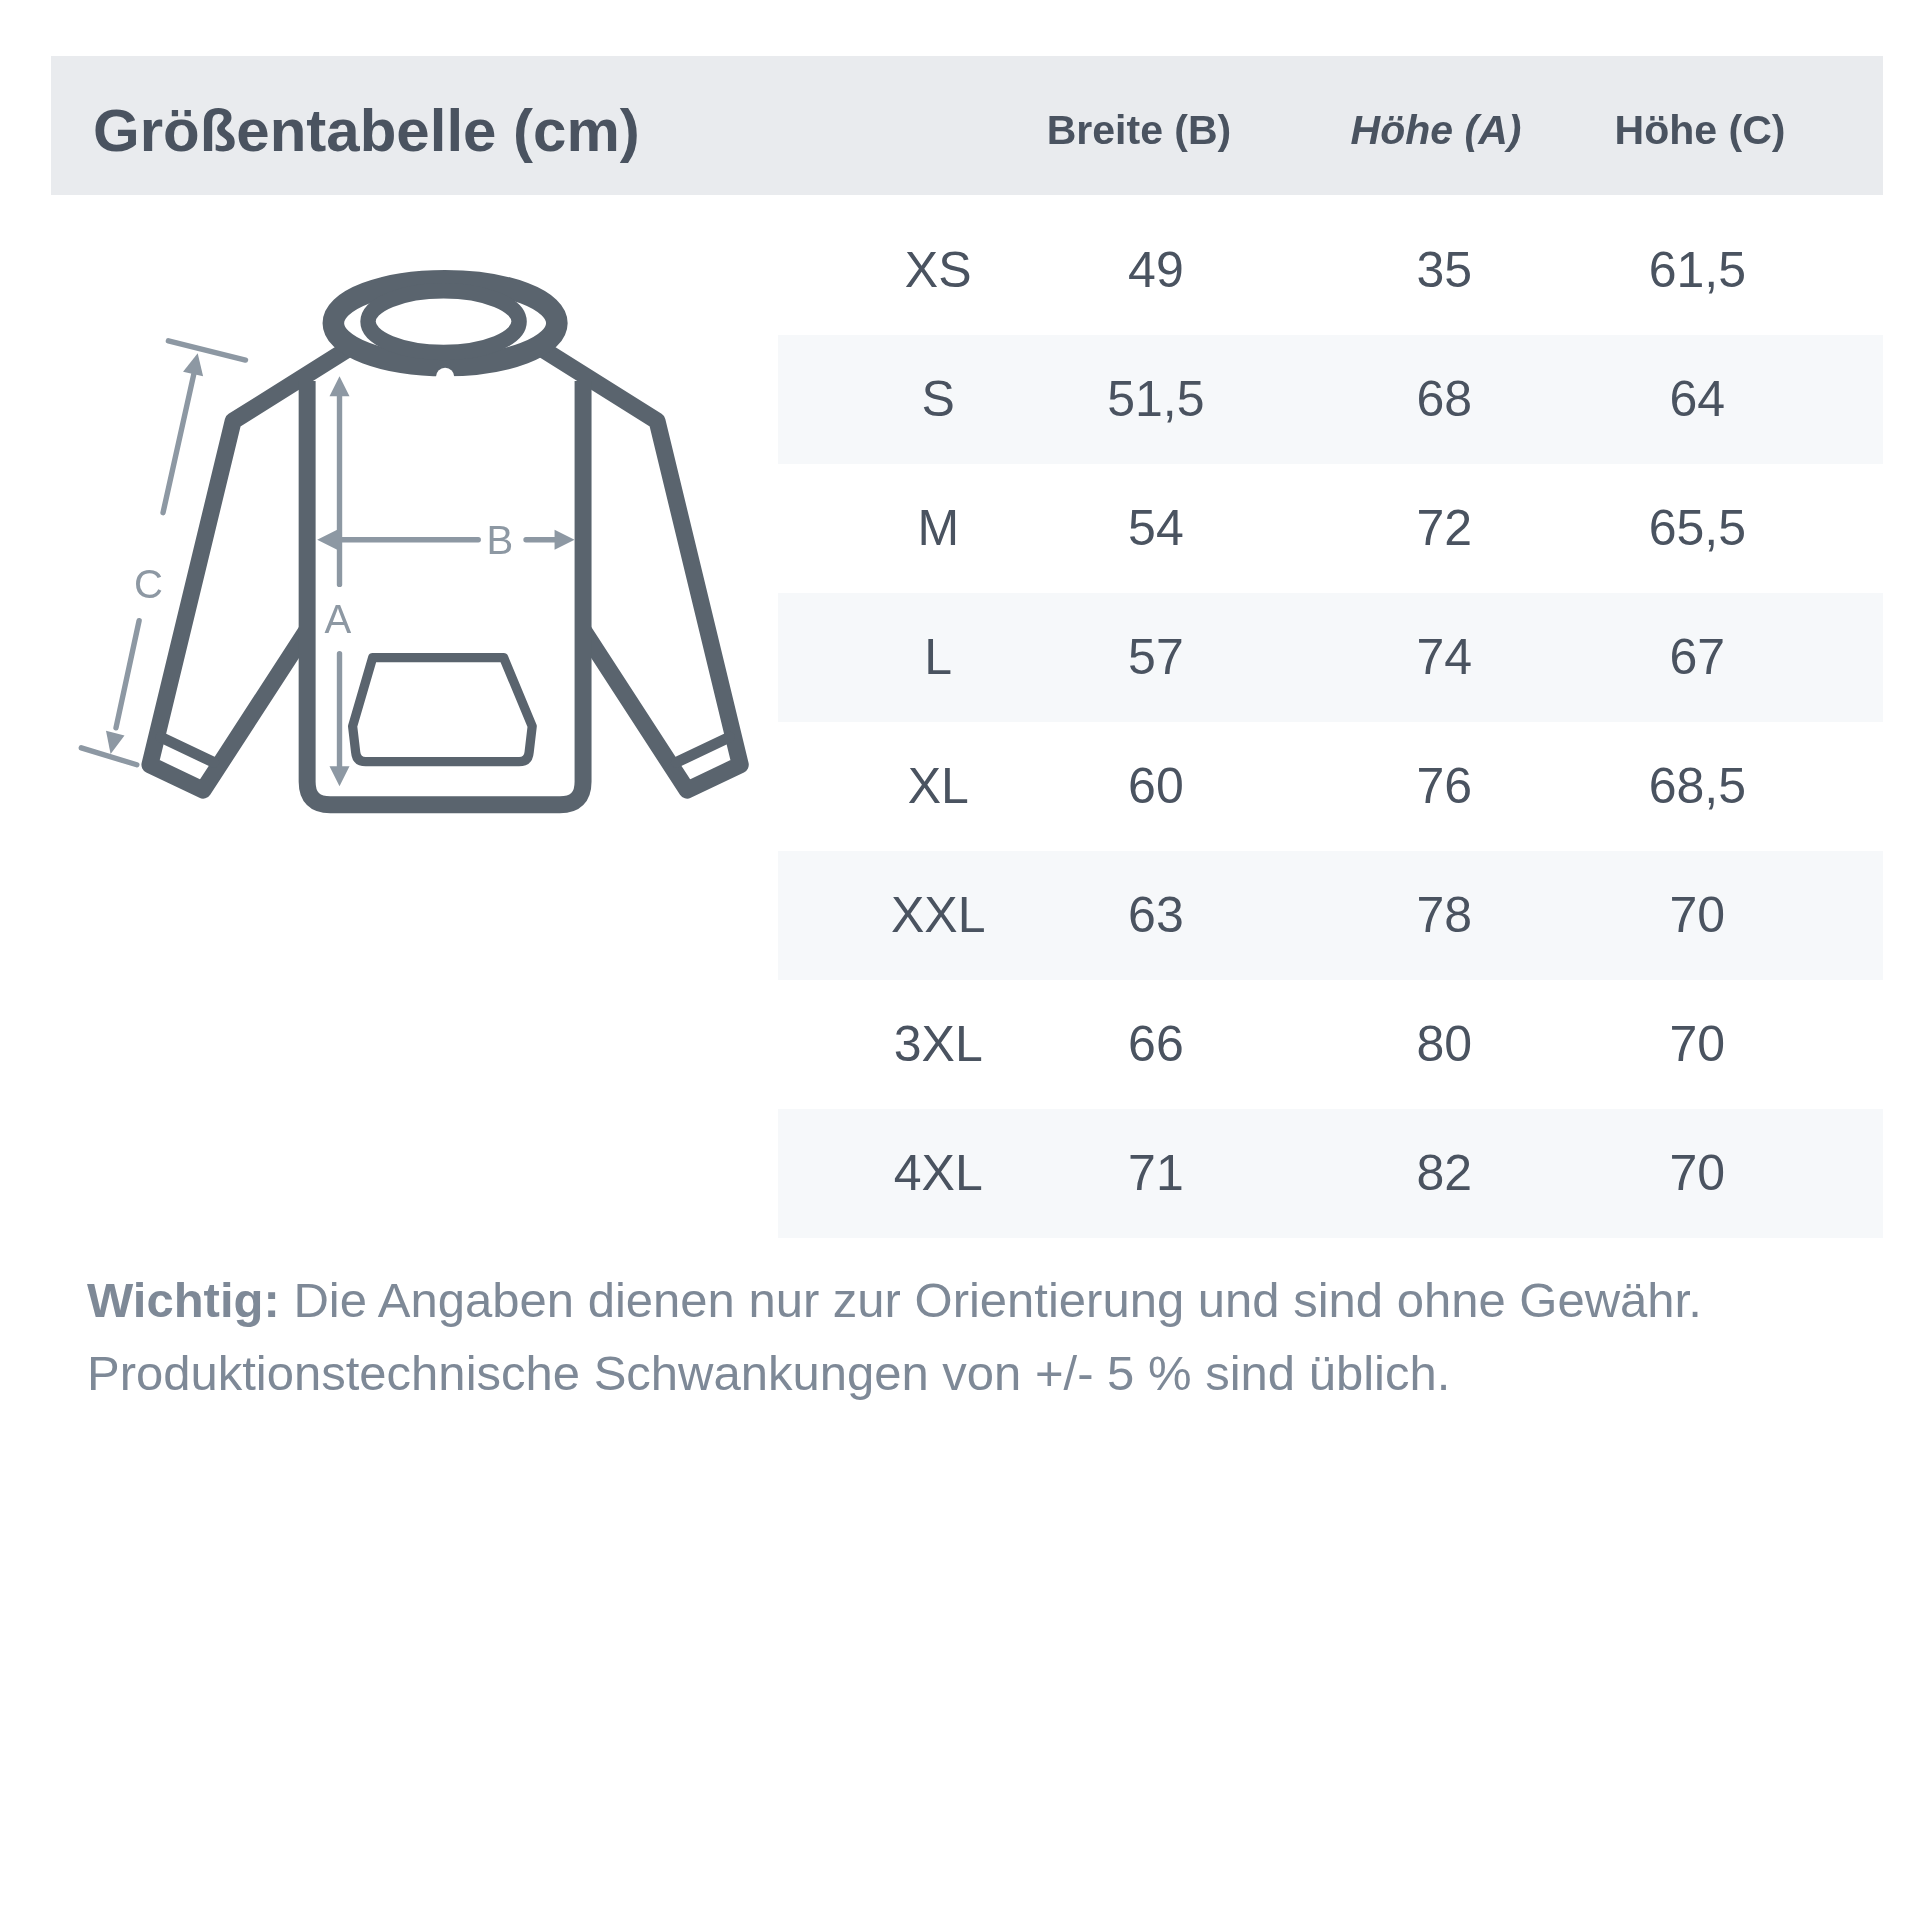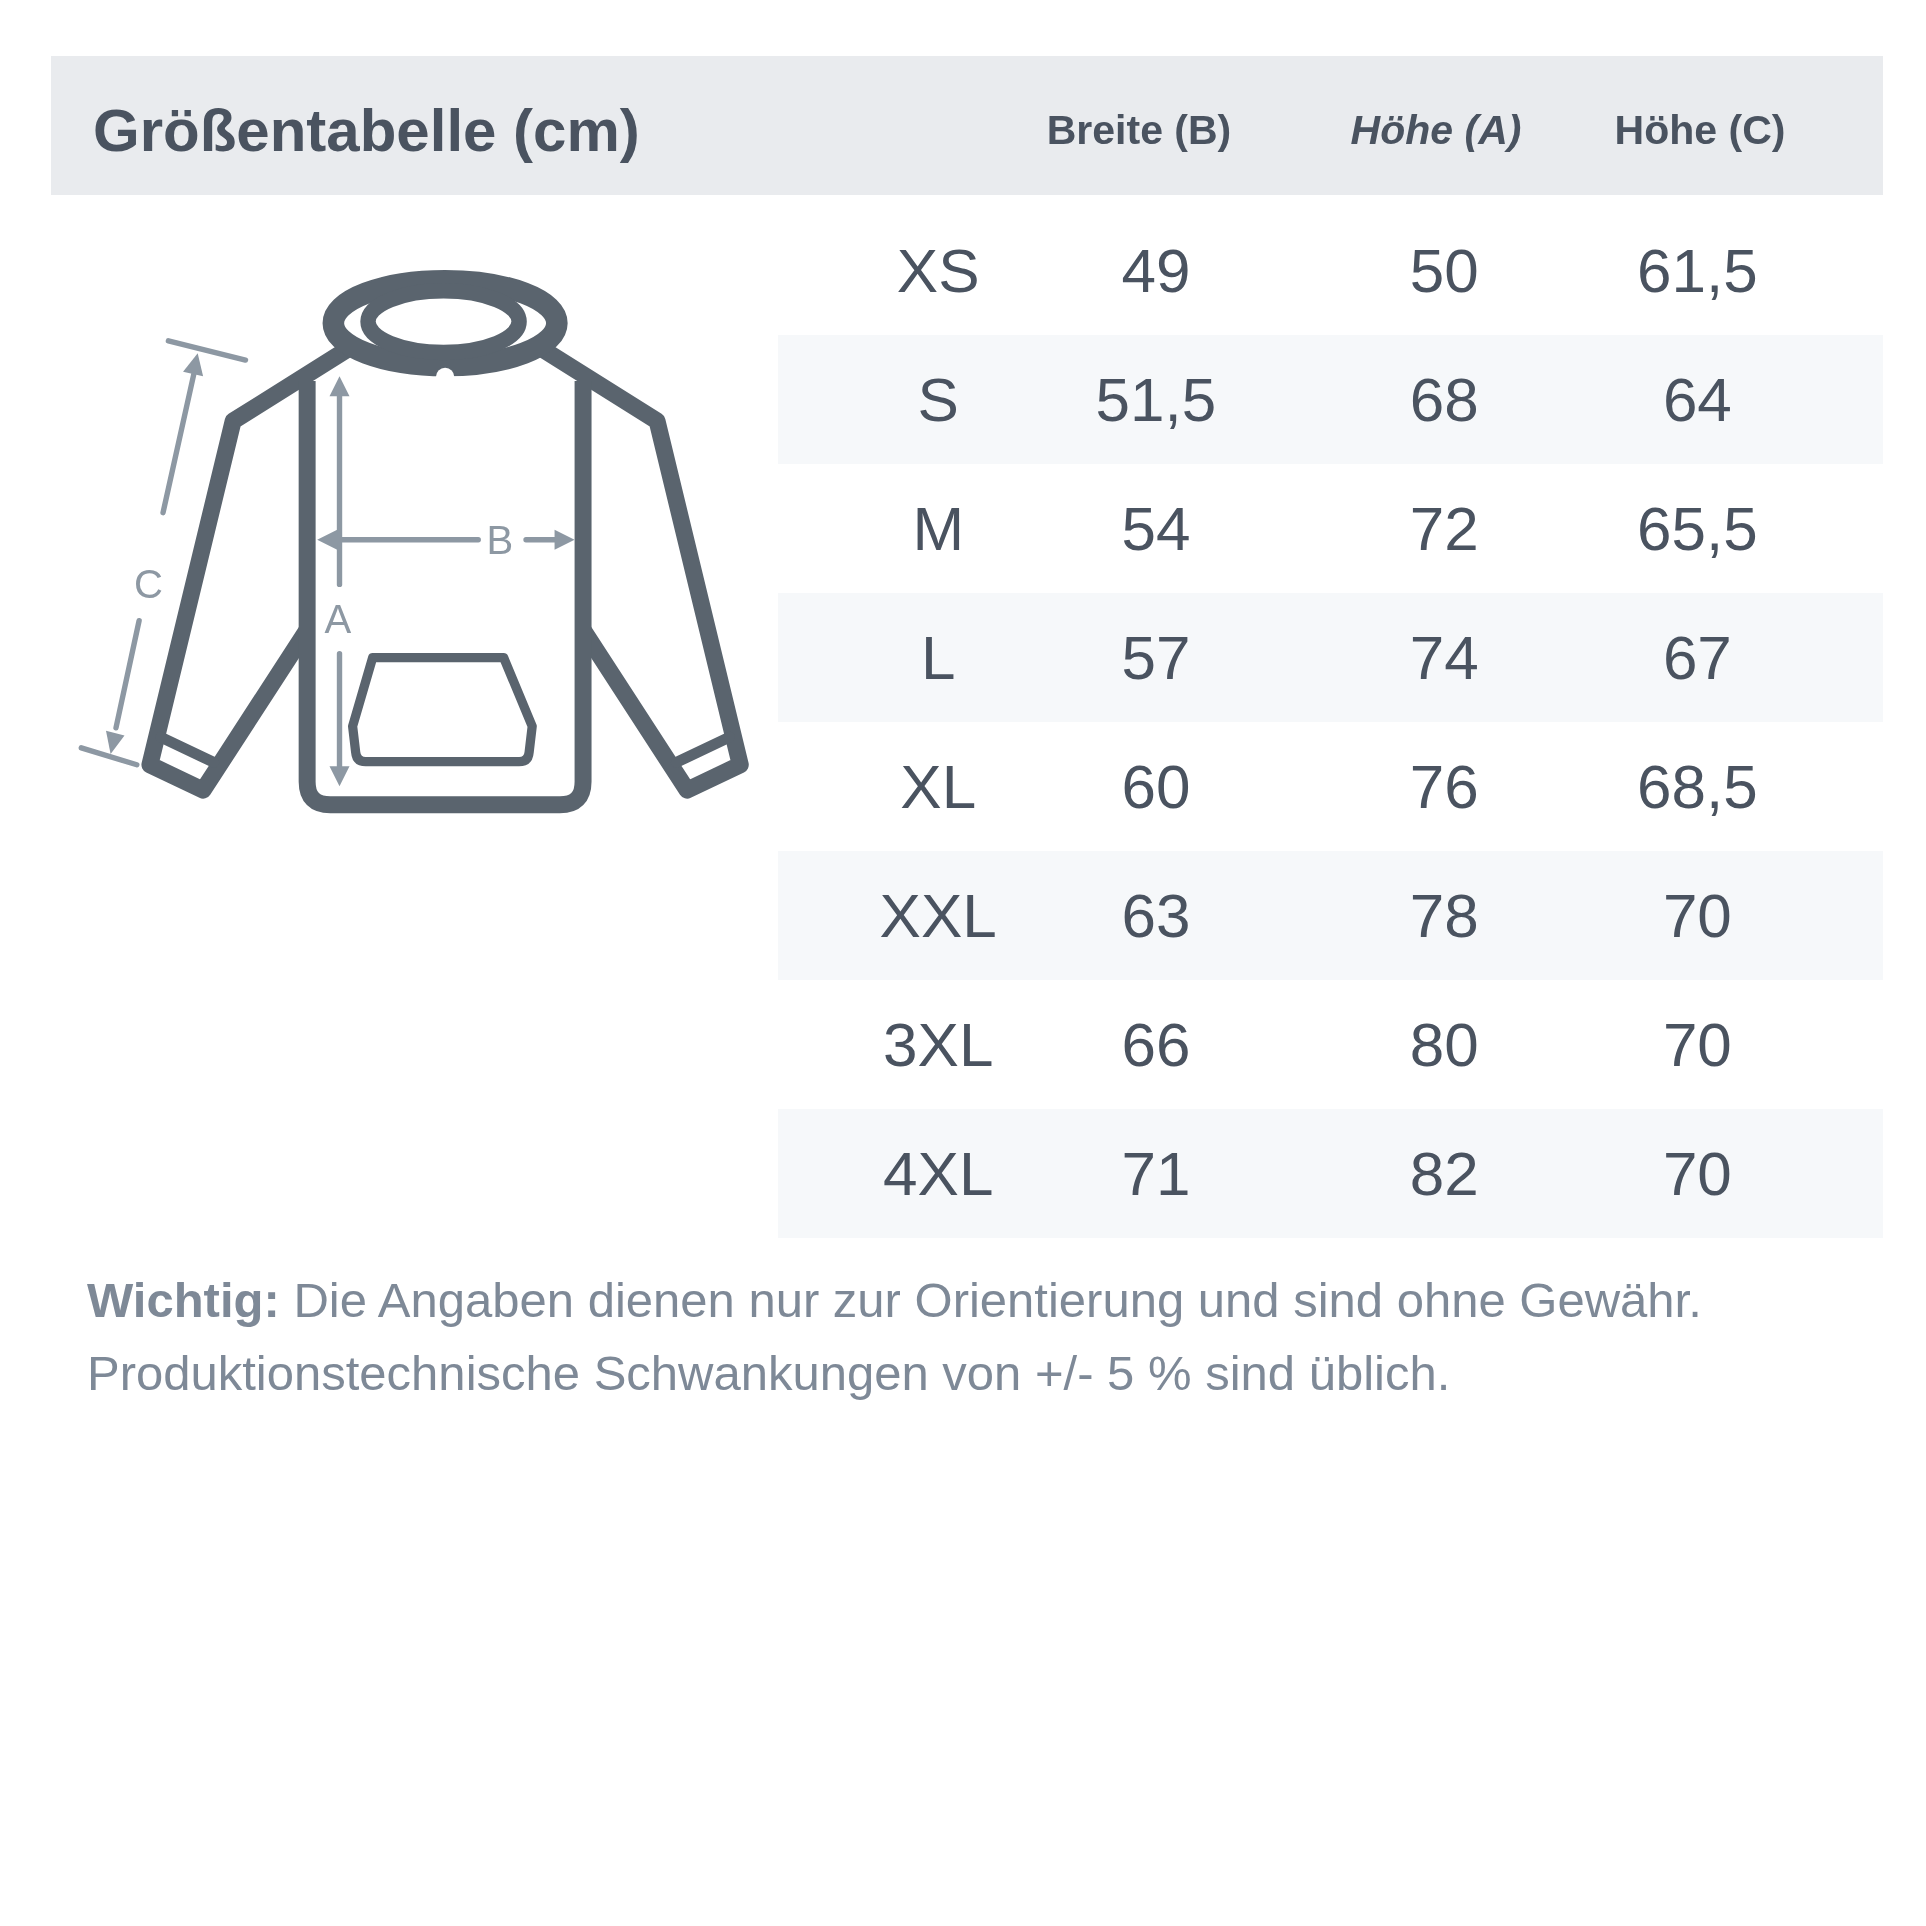--- a/index.html
+++ b/index.html
@@ -13,21 +13,21 @@
   .col-head{position:absolute;top:0;height:149px;line-height:149px;font-size:41px;
             font-weight:bold;color:#4a5360;transform:translateX(-50%);white-space:nowrap;}
   .col-head.c1{left:1088px;}
   .col-head.c2{left:1385px;font-style:italic;}
   .col-head.c3{left:1649px;}
 
   
   .size-table{position:absolute;left:778px;top:206px;width:1105px;}
   .t-row{position:relative;width:1105px;height:129px;background:#ffffff;}
   .t-row.alt{background:#f6f8fa;}
-  .t-cell{position:absolute;top:0;height:129px;line-height:129px;font-size:62px;
+  .t-cell{position:absolute;top:0;height:129px;line-height:129px;font-size:50px;
           color:#4a5360;transform:translateX(-50%);white-space:nowrap;}
   .t-cell.size{left:14.5%;}
   .t-cell.breite{left:34.2%;}
   .t-cell.hoehe{left:60.3%;}
   .t-cell.aermel{left:83.2%;}
 
   
   .hoodie-svg{position:absolute;left:62px;top:216px;width:740px;height:632px;}
   .outline{fill:none;stroke:#5a646e;stroke-width:22;stroke-linejoin:round;stroke-linecap:round;}
   .outline-fill{fill:#ffffff;stroke:#5a646e;stroke-width:22;stroke-linejoin:round;}
@@ -91,21 +91,21 @@
       <line class="measure" x1="100" y1="525" x2="70" y2="664"></line>
       <polygon class="m-head" points="63,698 81,674 57,668"></polygon>
       <line class="measure" x1="25" y1="690" x2="97" y2="712"></line>
     </g>
   </svg>
 
   <div class="size-table">
     <div class="t-row">
       <span class="t-cell size">XS</span>
       <span class="t-cell breite">49</span>
-      <span class="t-cell hoehe">50</span>
+      <span class="t-cell hoehe">35</span>
       <span class="t-cell aermel">61,5</span>
     </div>
     <div class="t-row alt">
       <span class="t-cell size">S</span>
       <span class="t-cell breite">51,5</span>
       <span class="t-cell hoehe">68</span>
       <span class="t-cell aermel">64</span>
     </div>
     <div class="t-row">
       <span class="t-cell size">M</span>

